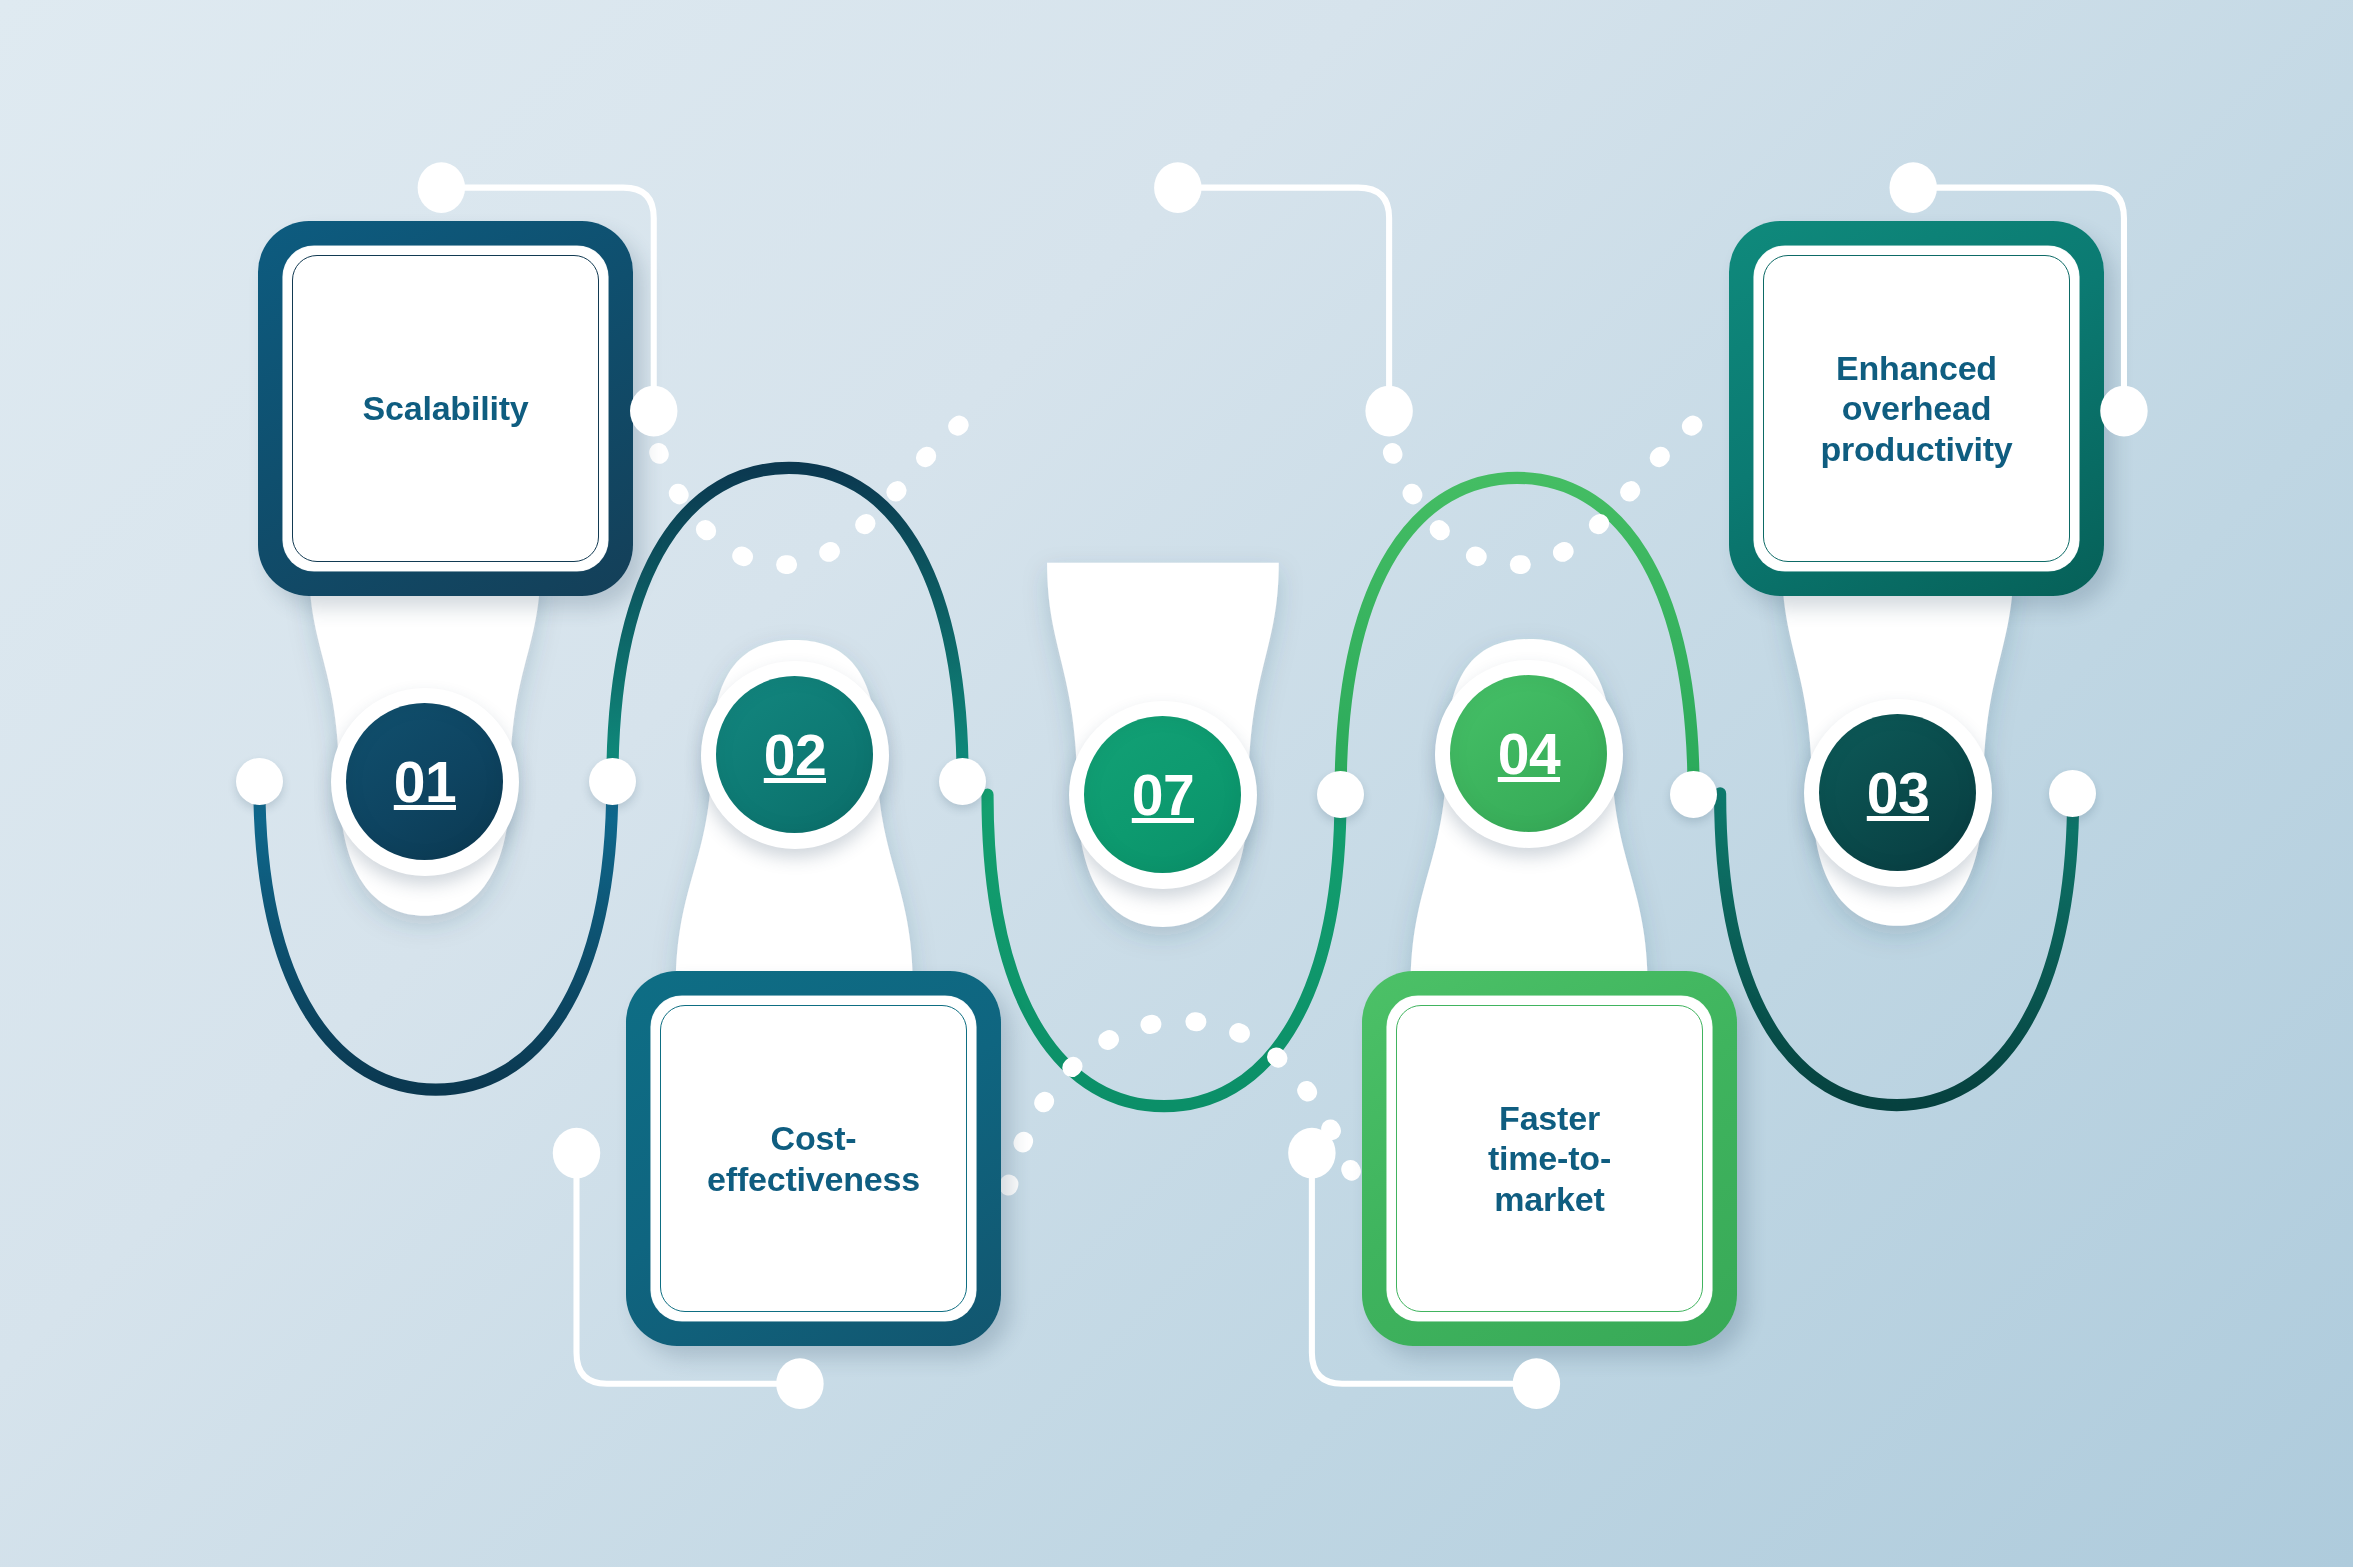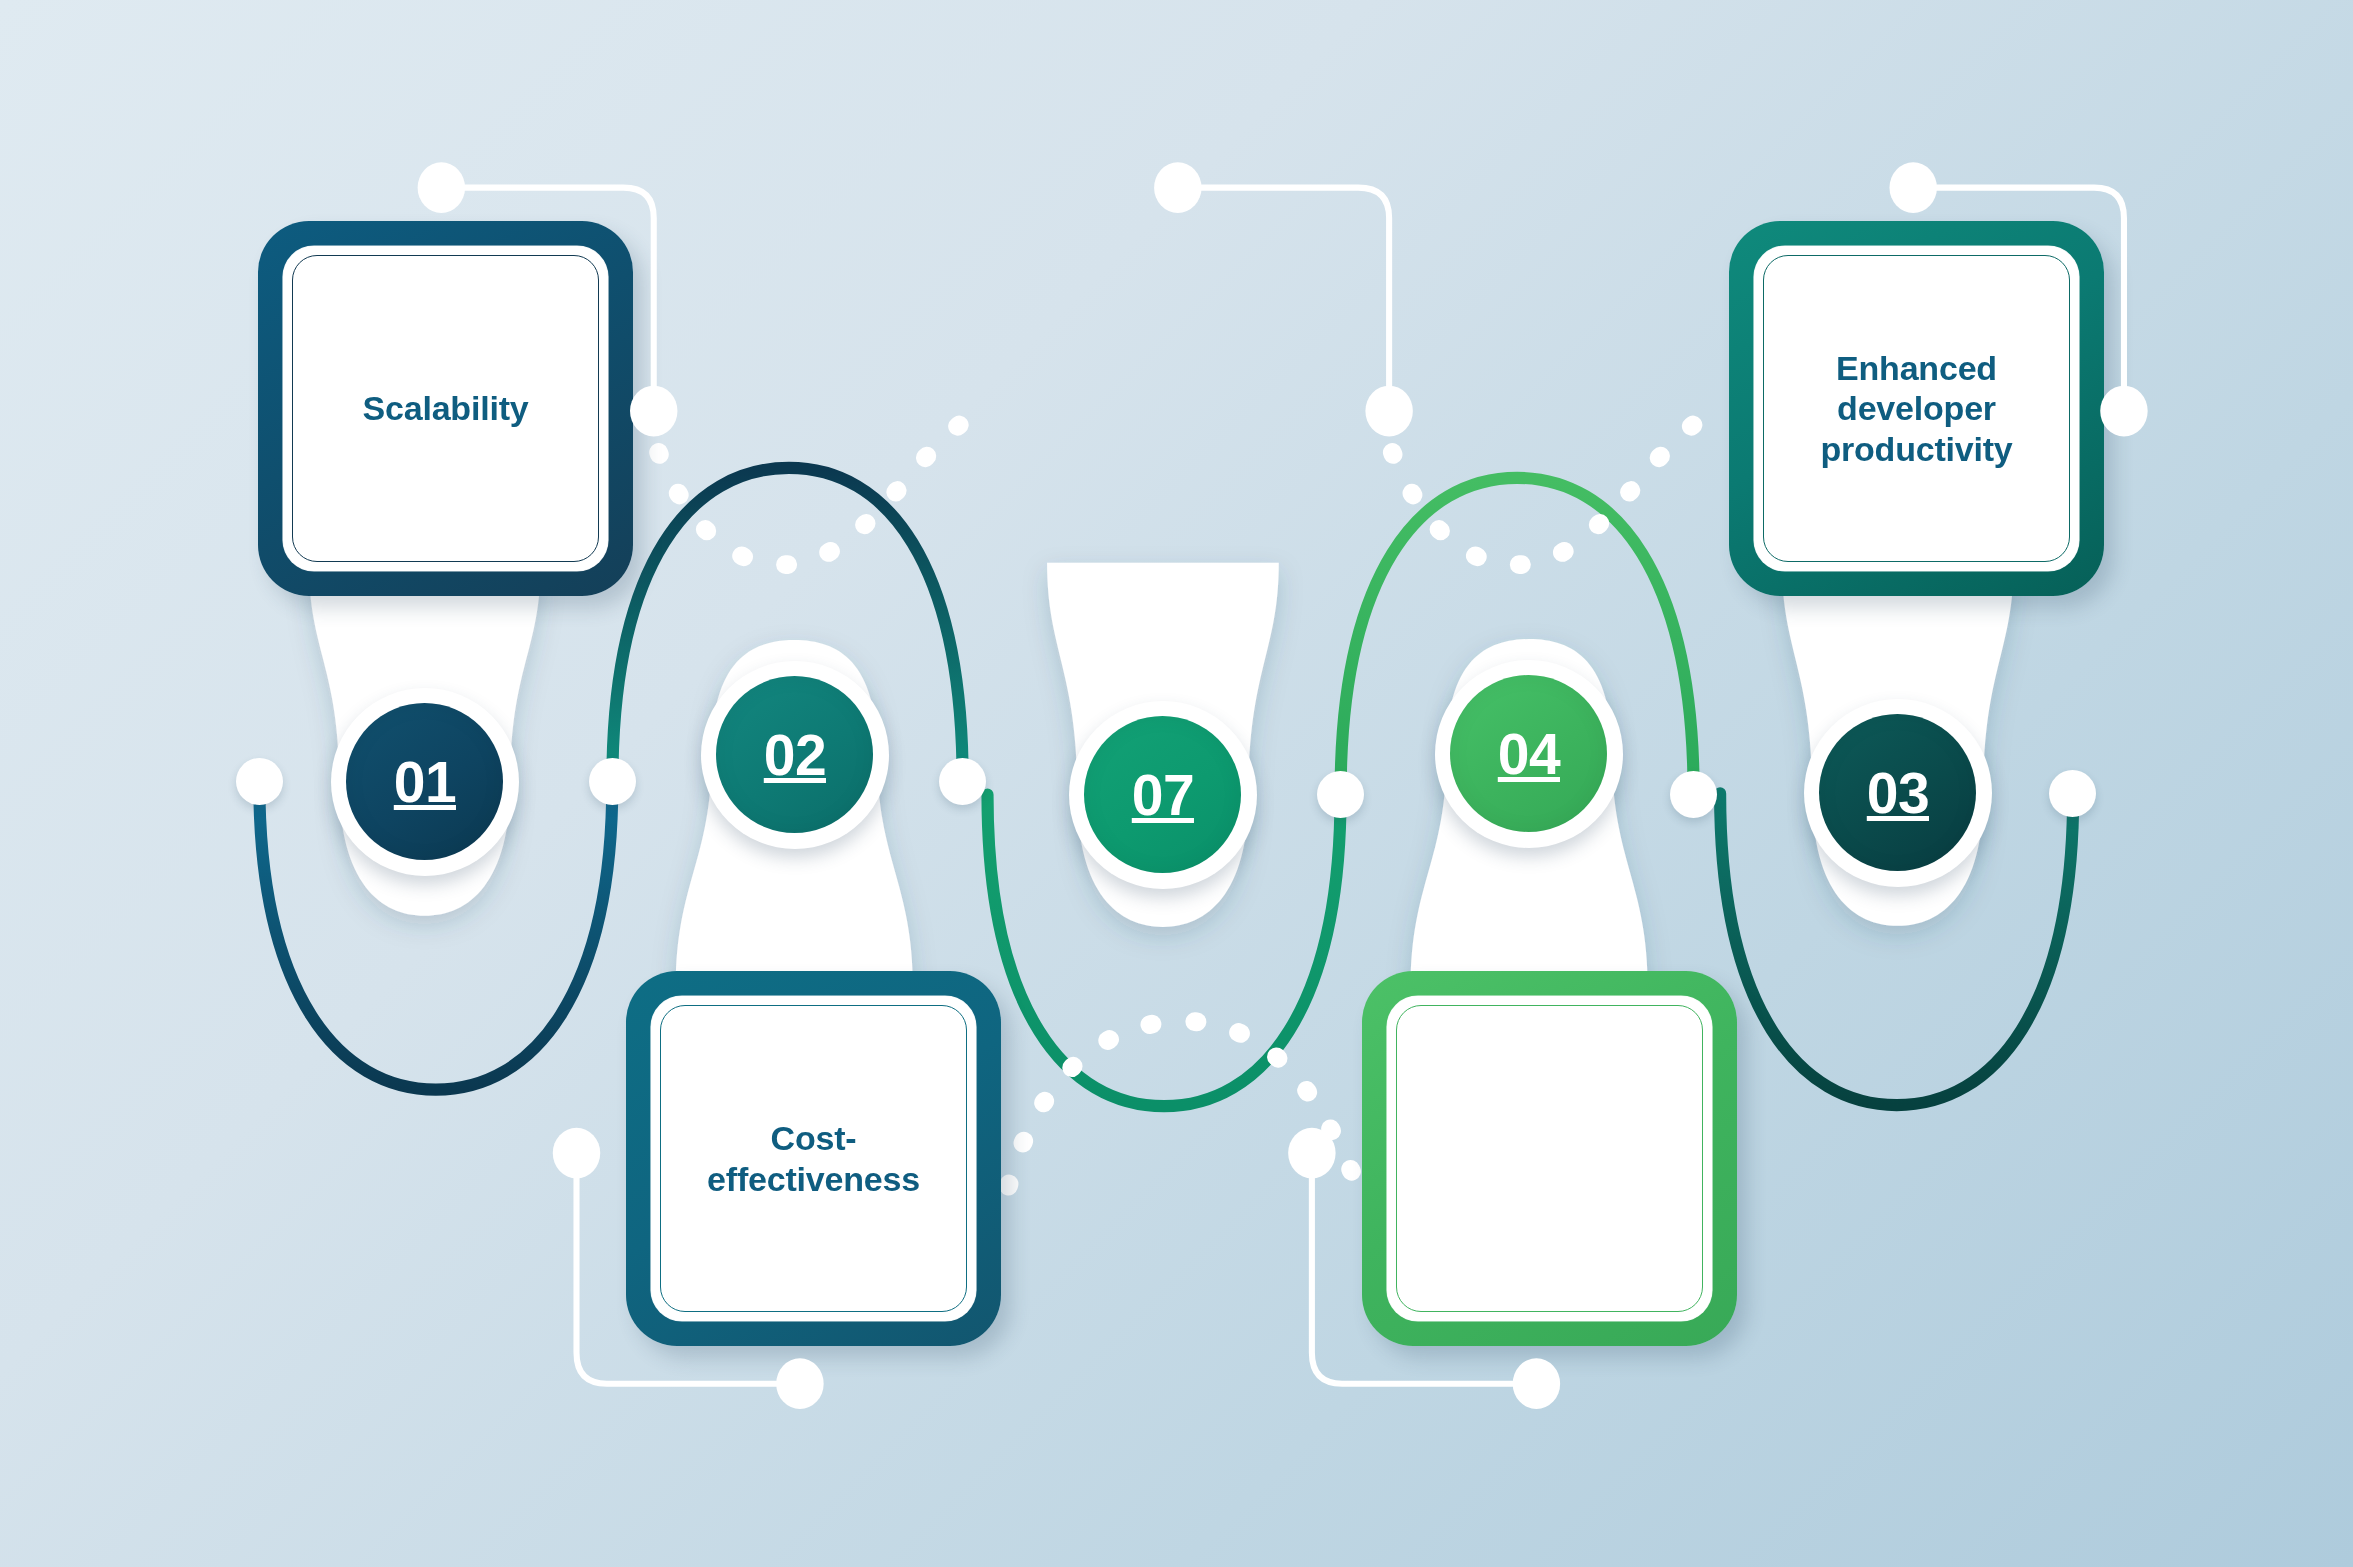--- a/index.html
+++ b/index.html
@@ -171,28 +171,33 @@
     <div class="label">
       <span>Cost-</span><br>
       <span>effectiveness</span>
     </div>
   </div>
 
 
   <div class="card c4">
     <div class="inner-white"></div>
     <div class="inner-hair"></div>
+    <div class="label">
+      <span>Faster</span><br>
+      <span>time-to-</span><br>
+      <span>market</span>
+    </div>
   </div>
 
   <div class="card c5">
     <div class="inner-white"></div>
     <div class="inner-hair"></div>
     <div class="label">
       <span>Enhanced</span><br>
-      <span>developer</span><br>
+      <span>overhead</span><br>
       <span>productivity</span>
     </div>
   </div>
 
   <div class="numnode n1">
     <div class="numring"></div>
     <div class="numcircle">01</div>
   </div>
   <div class="numnode n2">
     <div class="numring"></div>

